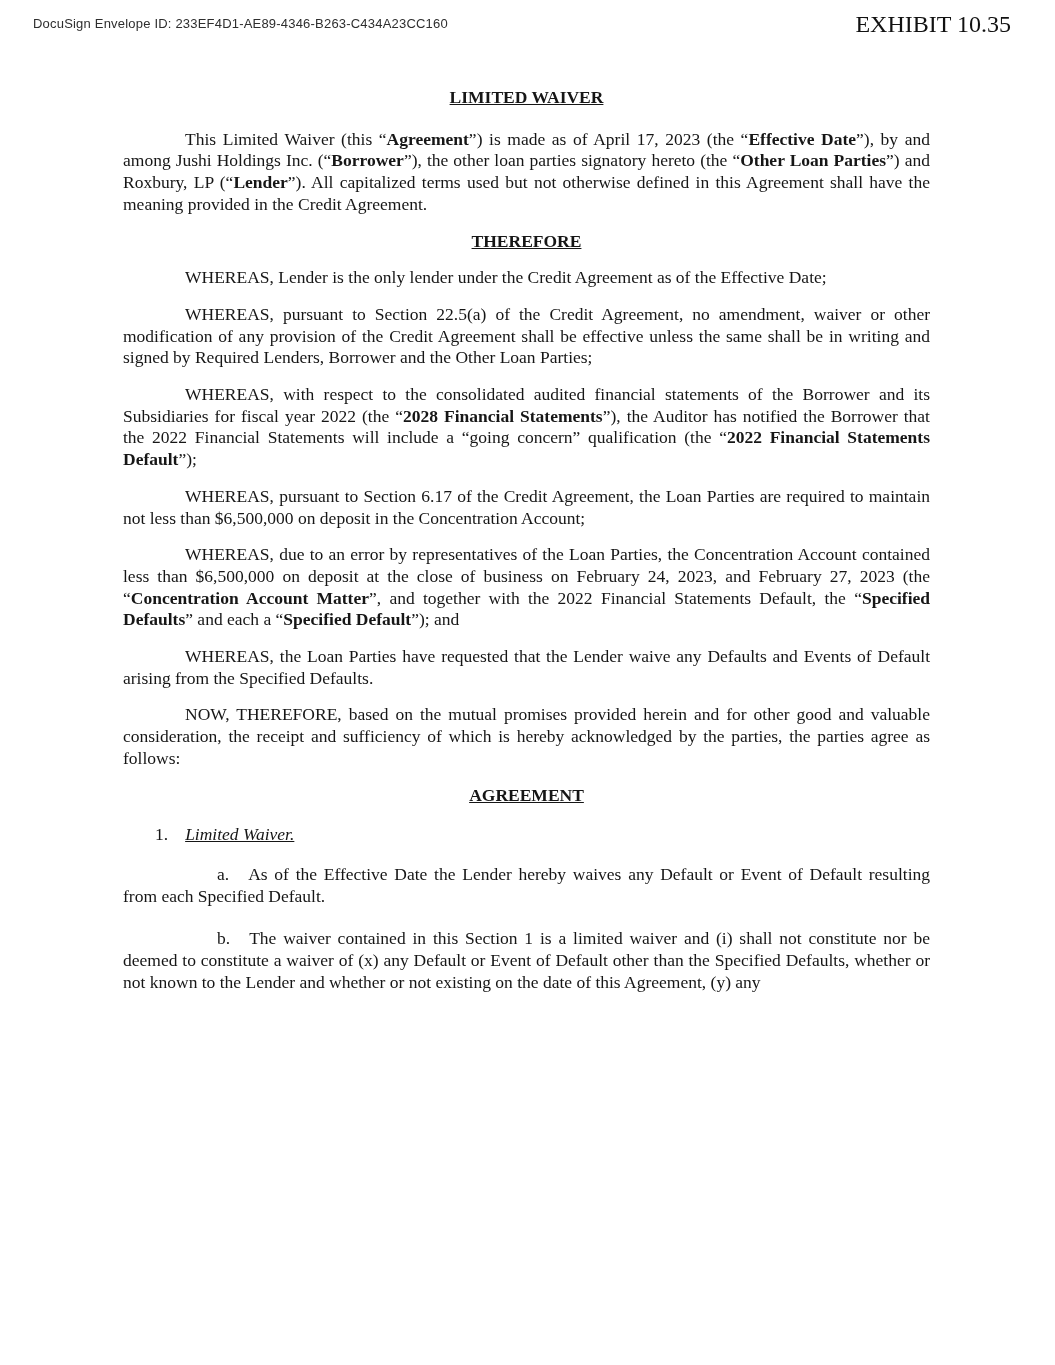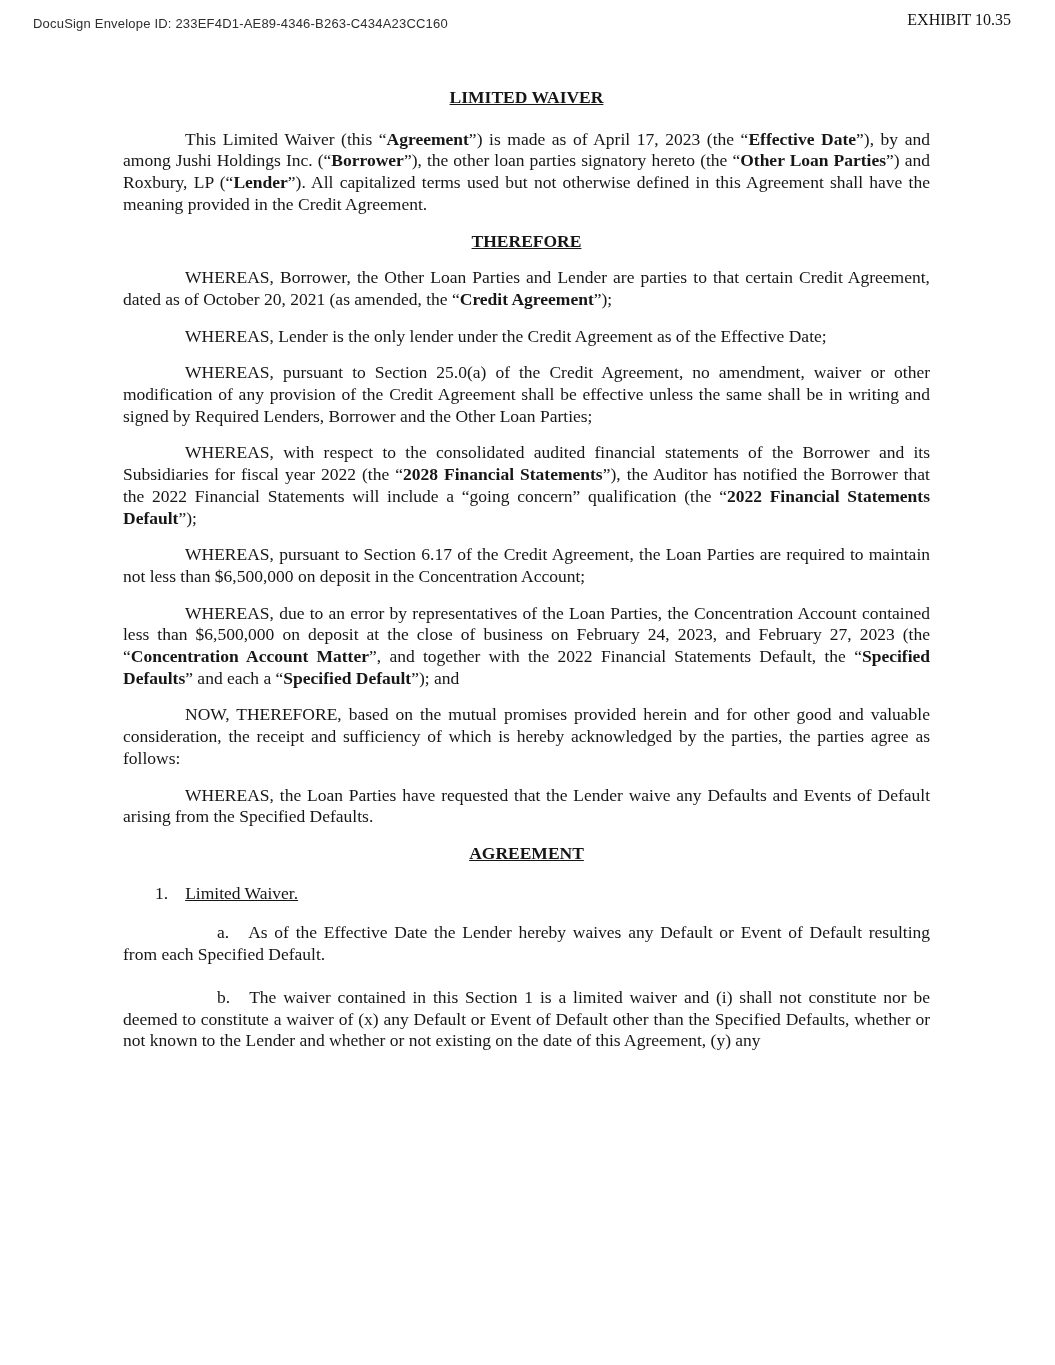--- a/index.html
+++ b/index.html
@@ -27,21 +27,21 @@
   }
   .envelope-id {
     font-family: "Liberation Sans", sans-serif;
     font-size: 13px;
     color: #2e2e2e;
     padding-top: 5px;
     letter-spacing: 0.2px;
   }
   .exhibit {
     font-family: "Liberation Serif", serif;
-    font-size: 16px;
+    font-size: 24px;
     color: #111111;
     white-space: nowrap;
   }
   .content {
     position: absolute;
     left: 123px;
     top: 0;
     width: 807px;
     padding-top: 87px;
     font-size: 17.5px;
@@ -65,20 +65,21 @@
     margin: 18px 0 18px 32px;
     text-align: left;
     text-indent: 0;
   }
   .agreement-item .num {
     display: inline-block;
     margin-right: 17px;
   }
   .agreement-item .item-title {
     text-decoration: underline;
+    font-style: italic;
   }
   p.sub-para {
     margin: 12px 0 21px 0;
     text-indent: 94px;
   }
   p.sub-para .marker {
     margin-right: 19px;
   }
   b { font-weight: bold; }
 </style>
@@ -97,28 +98,27 @@
     <div class="heading doc-title">
       <span>LIMITED WAIVER</span>
     </div>
 
     <p class="para">This Limited Waiver (this “<b>Agreement</b>”) is made as of April 17, 2023 (the “<b>Effective Date</b>”), by and among Jushi Holdings Inc. (“<b>Borrower</b>”), the other loan parties signatory hereto (the “<b>Other Loan Parties</b>”) and Roxbury, LP (“<b>Lender</b>”). All capitalized terms used but not otherwise defined in this Agreement shall have the meaning provided in the Credit Agreement.</p>
 
     <div class="heading">
       <span>THEREFORE</span>
     </div>
 
-    <p class="para">WHEREAS, Borrower, the Other Loan Parties and Lender are parties to that certain Credit Agreement, dated as of October 20, 2021 (as amended, the “<b>Credit Agreement</b>”);</p>
     <p class="para">WHEREAS, Lender is the only lender under the Credit Agreement as of the Effective Date;</p>
-    <p class="para">WHEREAS, pursuant to Section 25.0(a) of the Credit Agreement, no amendment, waiver or other modification of any provision of the Credit Agreement shall be effective unless the same shall be in writing and signed by Required Lenders, Borrower and the Other Loan Parties;</p>
+    <p class="para">WHEREAS, pursuant to Section 22.5(a) of the Credit Agreement, no amendment, waiver or other modification of any provision of the Credit Agreement shall be effective unless the same shall be in writing and signed by Required Lenders, Borrower and the Other Loan Parties;</p>
     <p class="para">WHEREAS, with respect to the consolidated audited financial statements of the Borrower and its Subsidiaries for fiscal year 2022 (the “<b>2028 Financial Statements</b>”), the Auditor has notified the Borrower that the 2022 Financial Statements will include a “going concern” qualification (the “<b>2022 Financial Statements Default</b>”);</p>
     <p class="para">WHEREAS, pursuant to Section 6.17 of the Credit Agreement, the Loan Parties are required to maintain not less than $6,500,000 on deposit in the Concentration Account;</p>
     <p class="para">WHEREAS, due to an error by representatives of the Loan Parties, the Concentration Account contained less than $6,500,000 on deposit at the close of business on February 24, 2023, and February 27, 2023 (the “<b>Concentration Account Matter</b>”, and together with the 2022 Financial Statements Default, the “<b>Specified Defaults</b>” and each a “<b>Specified Default</b>”); and</p>
+    <p class="para">WHEREAS, the Loan Parties have requested that the Lender waive any Defaults and Events of Default arising from the Specified Defaults.</p>
     <p class="para">NOW, THEREFORE, based on the mutual promises provided herein and for other good and valuable consideration, the receipt and sufficiency of which is hereby acknowledged by the parties, the parties agree as follows:</p>
-    <p class="para">WHEREAS, the Loan Parties have requested that the Lender waive any Defaults and Events of Default arising from the Specified Defaults.</p>
 
     <div class="heading">
       <span>AGREEMENT</span>
     </div>
 
     <p class="agreement-item">
       <span class="num">1.</span><span class="item-title">Limited Waiver.</span>
     </p>
 
     <p class="sub-para">

